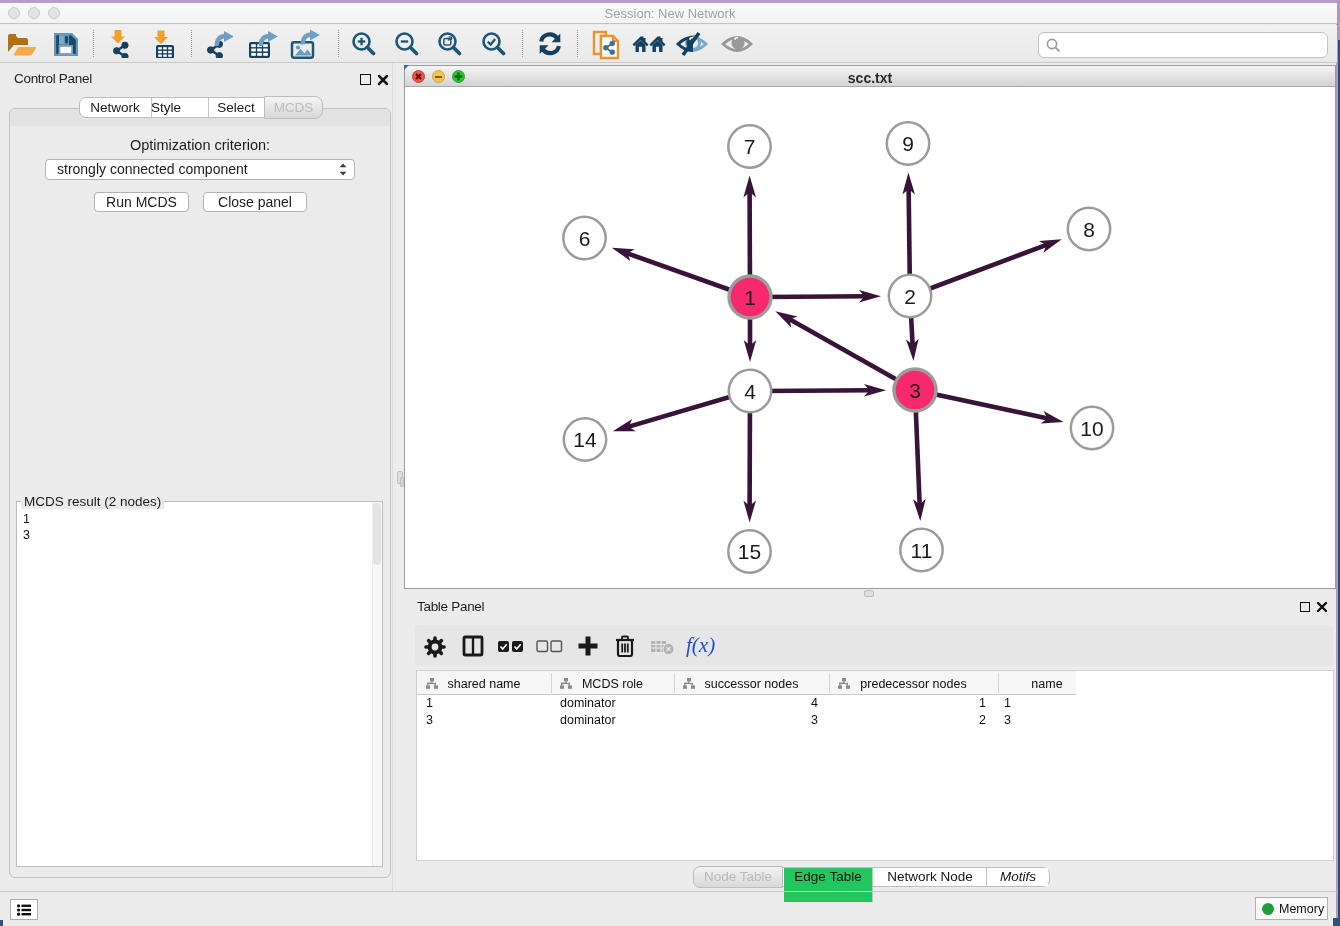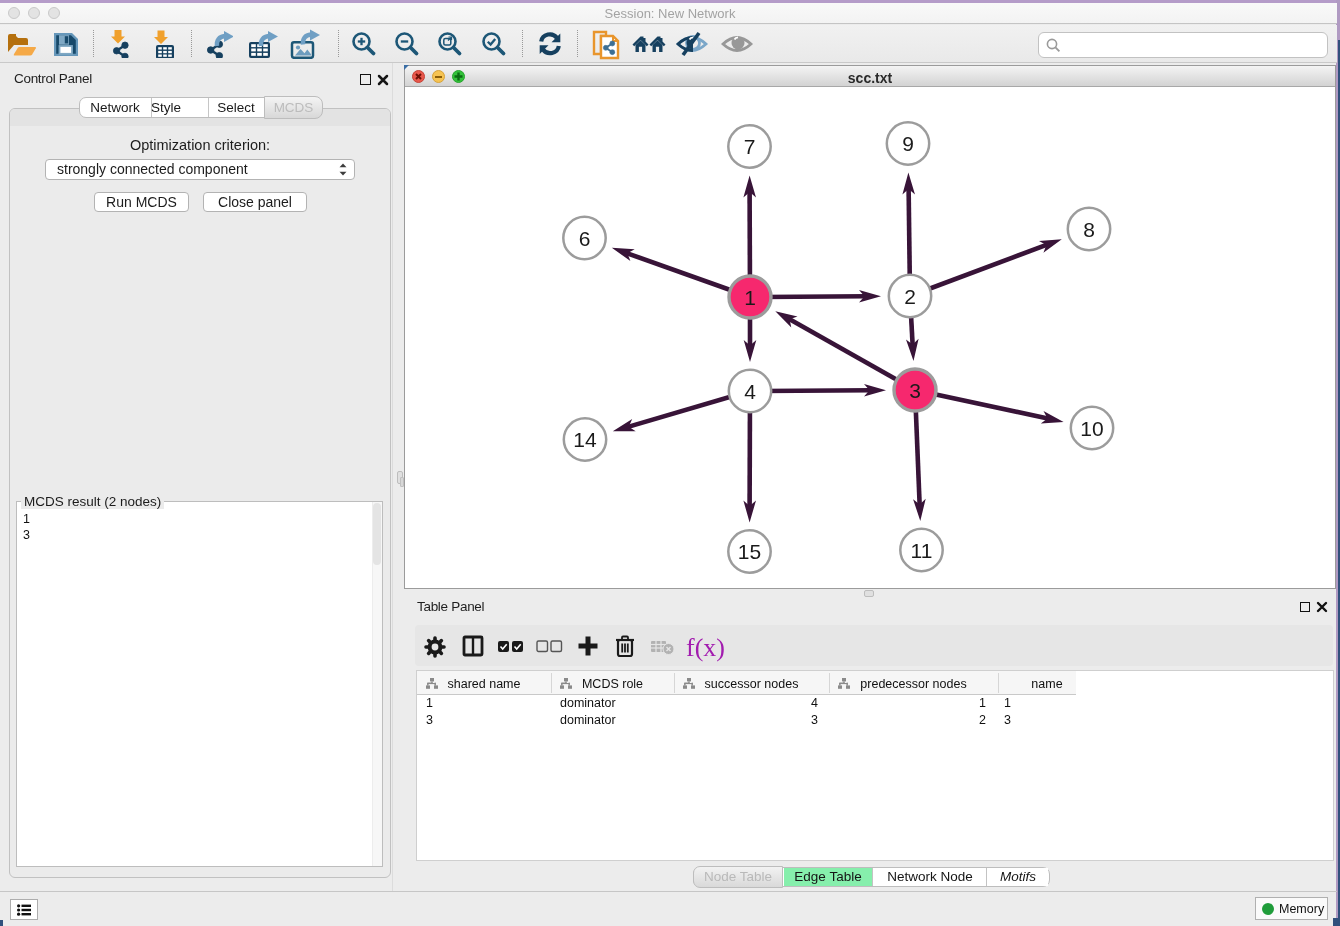--- a/index.html
+++ b/index.html
@@ -336,21 +336,21 @@
     </g>
     <g stroke="#e6e6e6" stroke-width="1.2">
       <line x1="0" y1="6.5" x2="15" y2="6.5"></line>
       <line x1="0" y1="10" x2="15" y2="10"></line>
       <line x1="5" y1="3" x2="5" y2="14"></line>
       <line x1="10" y1="3" x2="10" y2="14"></line>
     </g>
     <circle cx="17.5" cy="11" r="5.5" fill="#b2b2b2" stroke="#e6e6e6" stroke-width="1"></circle>
     <path d="M15.5,9 l4,4 M19.5,9 l-4,4" stroke="#e6e6e6" stroke-width="1.4"></path>
   </svg>
-<div class="abs" style="left:686px;top:633px;font-family:'Liberation Serif',serif;font-size:26px;color:#a21caf;">f(x)</div>
+<div class="abs" style="left:686px;top:633px;font-family:'Liberation Serif',serif;font-style:italic;font-size:21px;color:#1d4ed8;">f(x)</div>
 <div class="abs" style="left:416px;top:670px;width:918px;height:191px;background:#fff;border:1px solid #cfcfcf;"></div>
 <div class="abs" style="left:417px;top:671px;width:659px;height:24px;background:#f6f6f6;border-bottom:1px solid #c9c9c9;"></div>
 <svg class="abs" style="left:426px;top:678px" width="12" height="11" viewBox="0 0 12 11">
     <g fill="#8a8a8a">
       <rect x="4" y="0" width="4" height="3.4"></rect>
       <rect x="0" y="7.4" width="4" height="3.4"></rect>
       <rect x="8" y="7.4" width="4" height="3.4"></rect>
       <path d="M5.5,3.4 h1 v2 h-4.2 v2 h-1 v-3 h4.2 Z"></path>
       <path d="M9.7,5.4 h-1 v-1 h1 Z M9.7,7.4 h-1 v-2 h1 Z"></path>
       <rect x="5.5" y="3.4" width="1" height="2"></rect>
@@ -412,21 +412,21 @@
 <div class="abs" style="left:674px;top:696px;width:144px;text-align:right;font-size:12.5px;color:#111;">4</div>
 <div class="abs" style="left:829px;top:696px;width:157px;text-align:right;font-size:12.5px;color:#111;">1</div>
 <div class="abs" style="left:1004px;top:696px;font-size:12.5px;color:#111;">1</div>
 <div class="abs" style="left:426px;top:713px;font-size:12.5px;color:#111;">3</div>
 <div class="abs" style="left:560px;top:713px;font-size:12.5px;color:#111;">dominator</div>
 <div class="abs" style="left:674px;top:713px;width:144px;text-align:right;font-size:12.5px;color:#111;">3</div>
 <div class="abs" style="left:829px;top:713px;width:157px;text-align:right;font-size:12.5px;color:#111;">2</div>
 <div class="abs" style="left:1004px;top:713px;font-size:12.5px;color:#111;">3</div>
 <div class="abs" style="left:693px;top:867px;width:357px;height:20px;background:#fff;border:1px solid #bdbdbd;border-radius:7px;"></div>
 <div class="abs" style="left:693px;top:866px;width:90px;height:22px;background:linear-gradient(#f2f2f2,#d9d9d9);border:1px solid #bdbdbd;border-radius:7px 0 0 7px;color:#b9b9b9;font-size:13.5px;line-height:20px;text-align:center;">Node Table</div>
-<div class="abs" style="left:784px;top:868px;width:89px;height:18px;background:#86efac;border-right:1px solid #c3c3c3;font-size:13.5px;line-height:17px;text-align:center;color:#151515;">Edge Table</div>
+<div class="abs" style="left:784px;top:868px;width:89px;height:34px;background:#22c55e;border-right:1px solid #c3c3c3;font-size:13.5px;line-height:17px;text-align:center;color:#151515;">Edge Table</div>
 <div class="abs" style="left:874px;top:868px;width:113px;height:18px;background:#fff;border-right:1px solid #c3c3c3;font-size:13.5px;line-height:17px;text-align:center;color:#151515;">Network Node</div>
 <div class="abs" style="left:988px;top:868px;width:60px;height:18px;background:#fff;font-size:13.5px;line-height:17px;text-align:center;color:#151515;font-style:italic;">Motifs</div>
 <div class="abs" style="left:0;top:891px;width:1337px;height:1px;background:#c6c6c6;"></div>
 <div class="abs" style="left:10px;top:899px;width:28px;height:21px;background:#fff;border:1px solid #adadad;"></div>
 <svg class="abs" style="left:17px;top:904px" width="14" height="12" viewBox="0 0 14 12">
     <g fill="#111">
       <circle cx="1.6" cy="1.8" r="1.6"></circle>
       <circle cx="1.6" cy="6" r="1.6"></circle>
       <circle cx="1.6" cy="10.2" r="1.6"></circle>
       <rect x="4.5" y="0.6" width="9.5" height="2.4"></rect>

